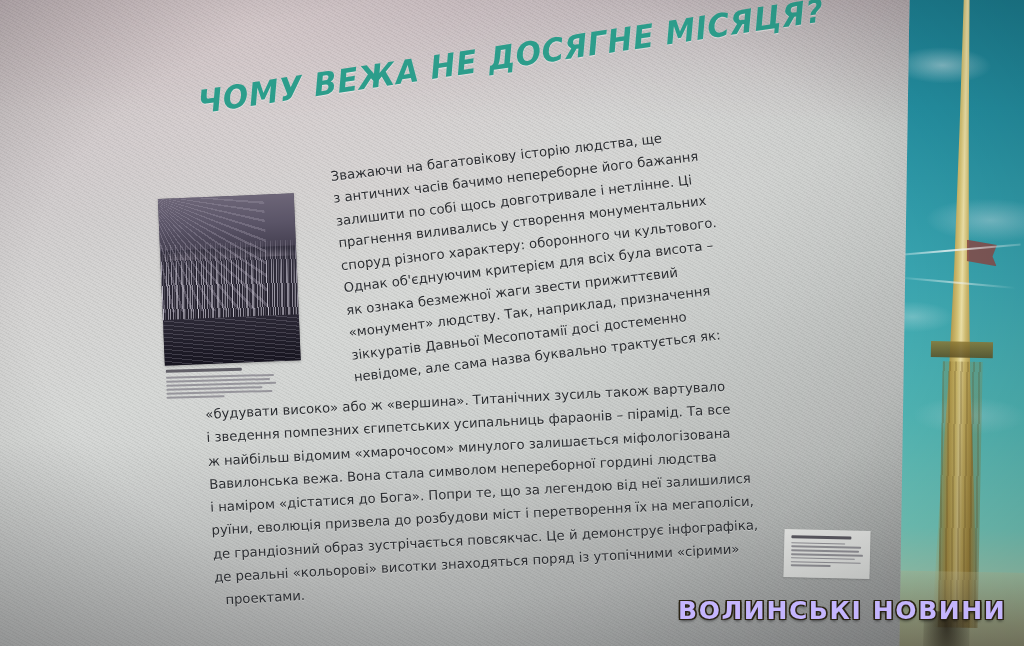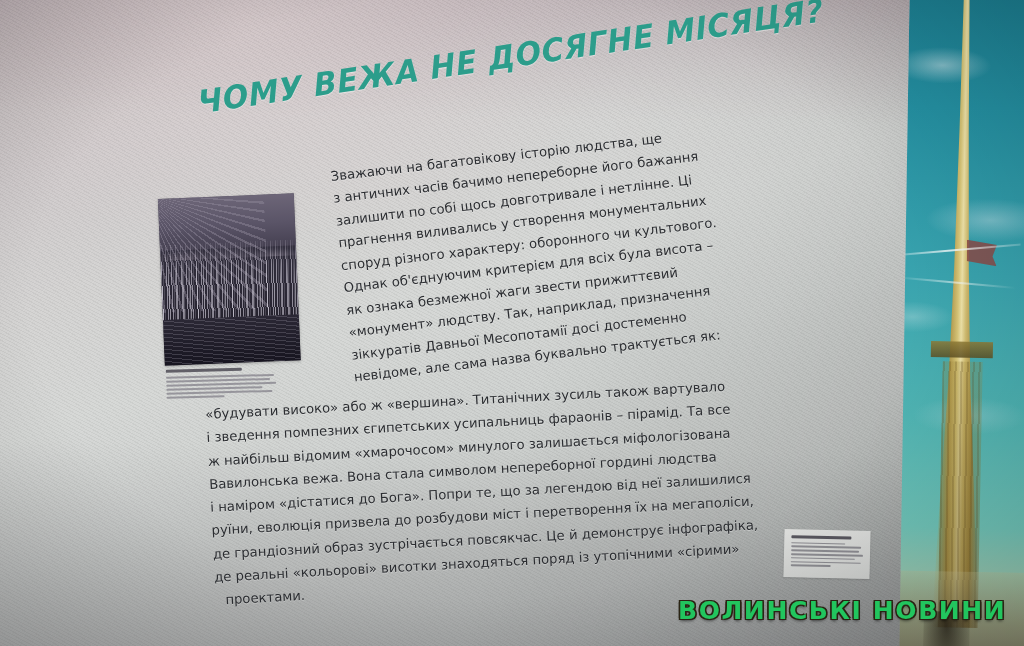--- a/index.html
+++ b/index.html
@@ -365,21 +365,21 @@
 
   
   .watermark {
     position: absolute;
     left: 678px;
     top: 596px;
     font-family: "DejaVu Sans", sans-serif;
     font-size: 25px;
     font-weight: bold;
     letter-spacing: 1.6px;
-    color: #22c55e;
+    color: #c4b5fd;
     text-shadow:
       -1.4px -1.4px 0 #2a2414,
        1.4px -1.4px 0 #2a2414,
       -1.4px  1.4px 0 #2a2414,
        1.4px  1.4px 0 #2a2414,
        0 2px 3px rgba(0,0,0,.55);
     white-space: nowrap;
   }
 
   

